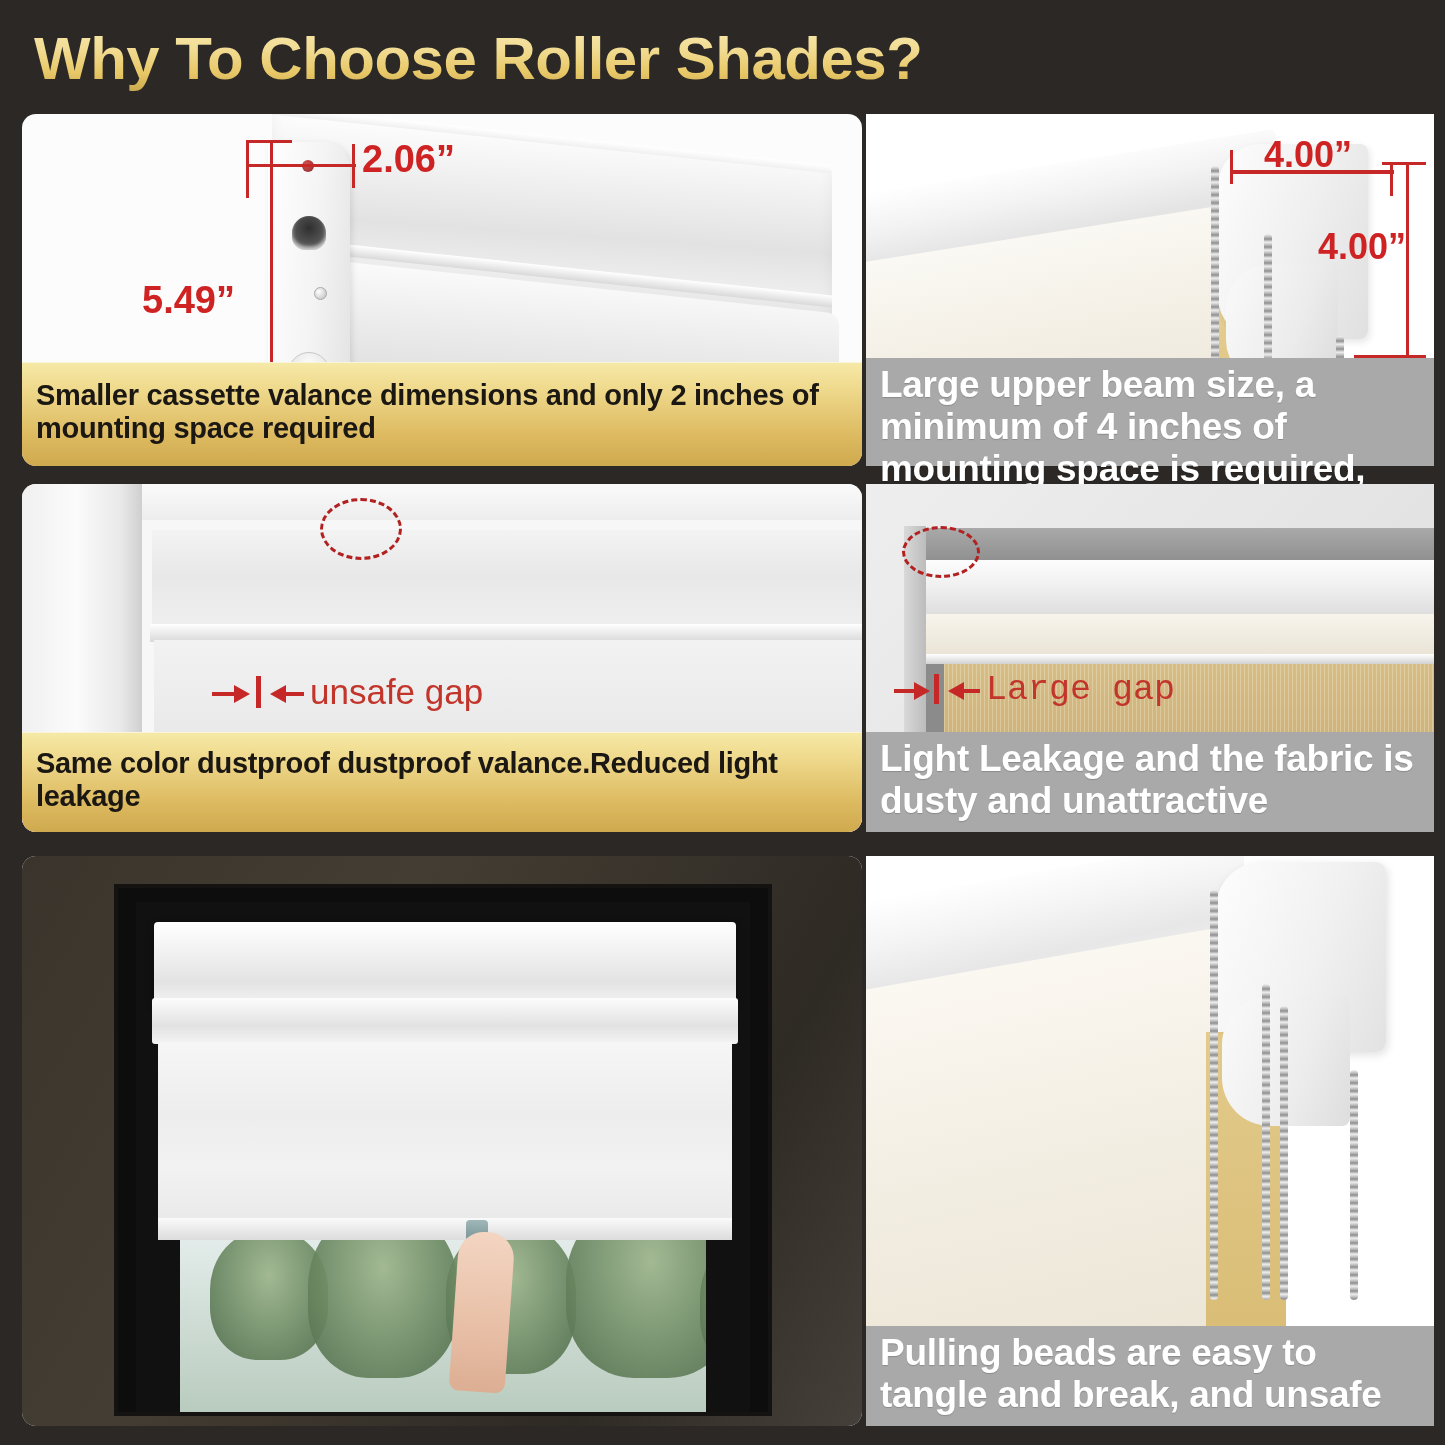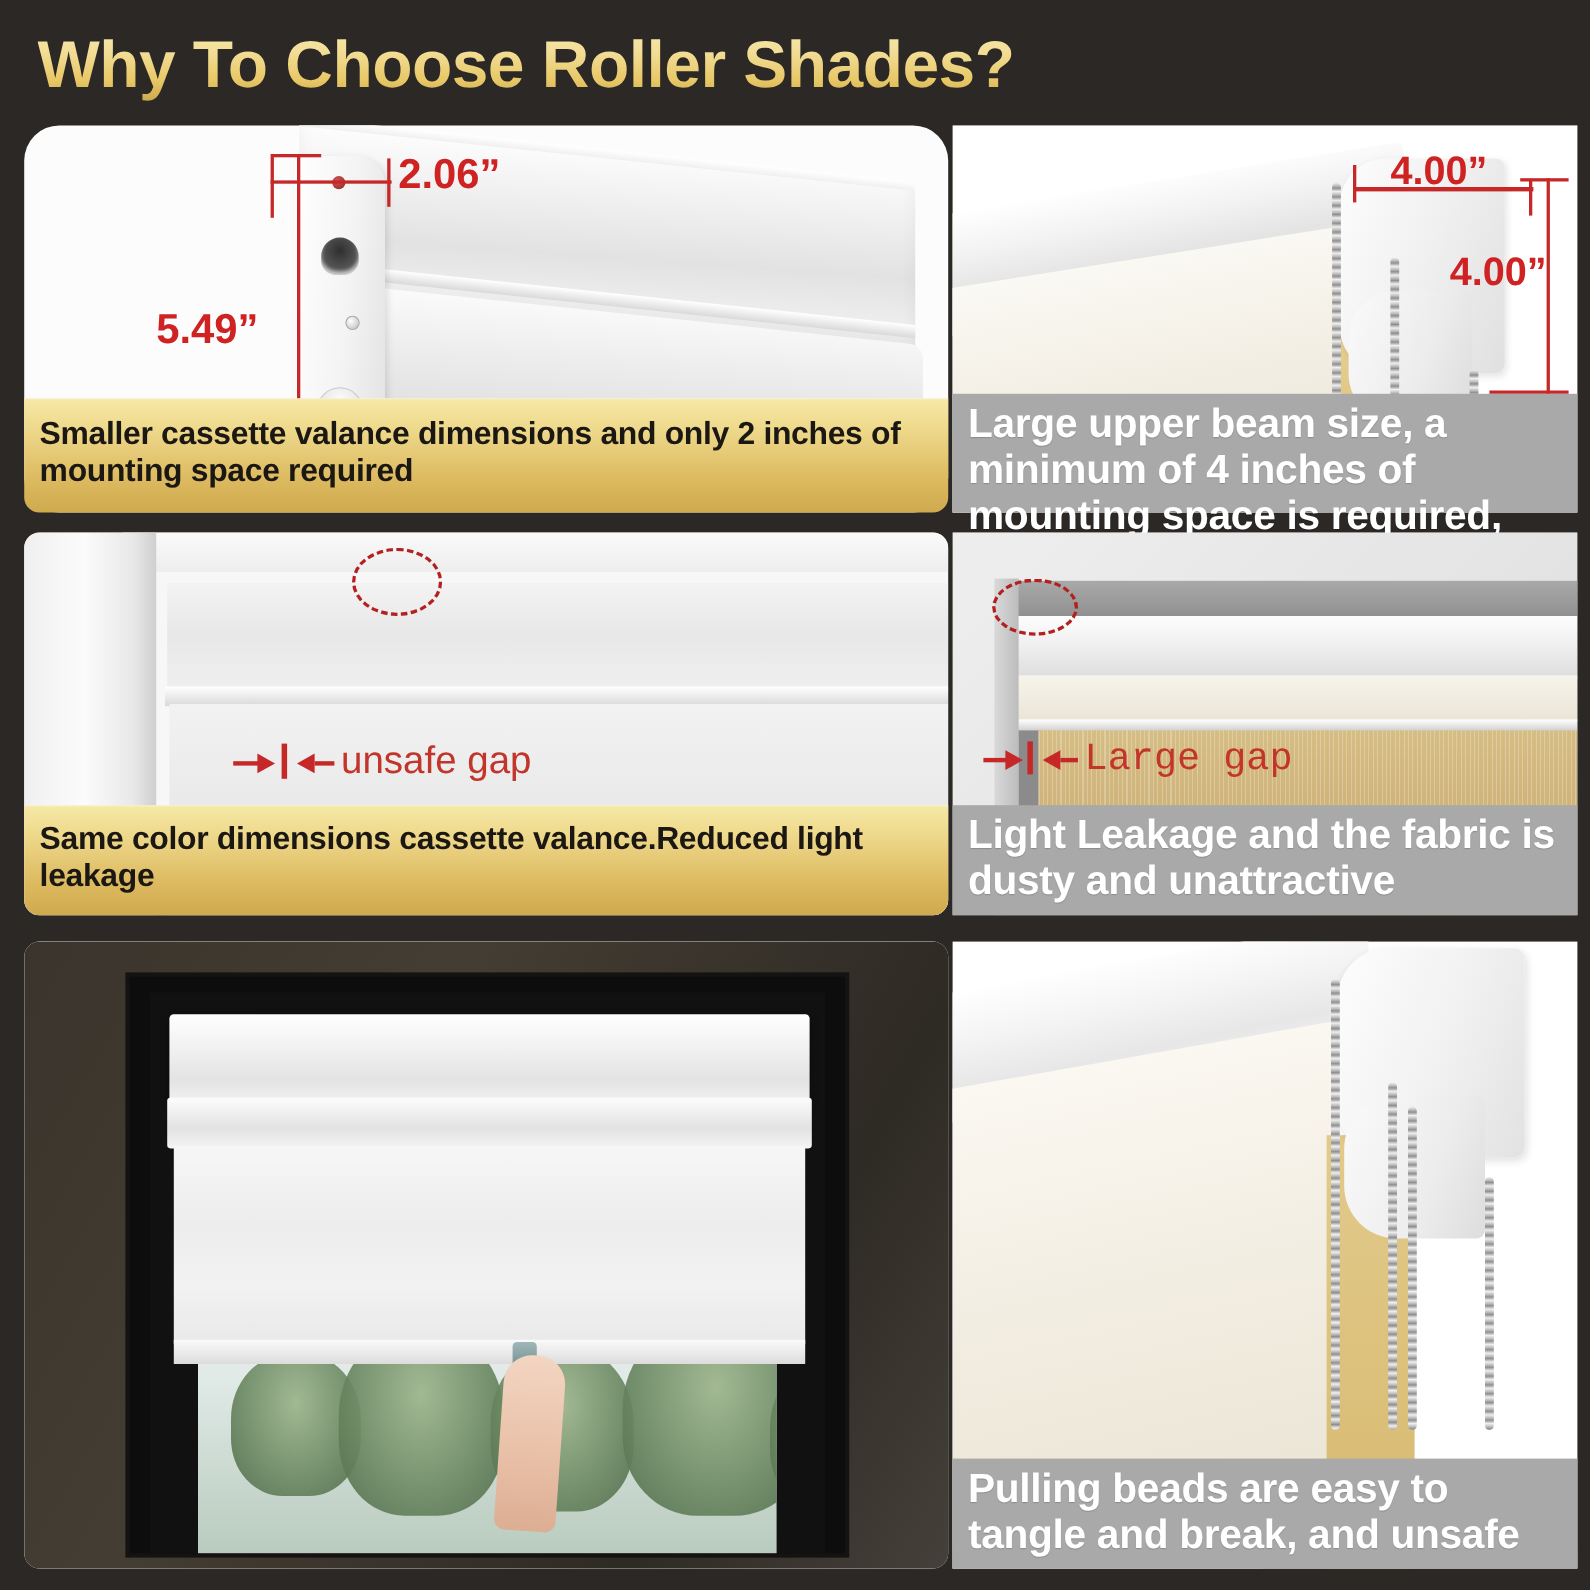--- a/index.html
+++ b/index.html
@@ -65,21 +65,21 @@
   .row3 .caption { height:100px; }
   .row1 .cap-gray { height:108px; align-items:flex-start; padding-top:6px; }
 
   
   .bg-white   { background:#fdfdfd; }
   .bg-white2  { background:linear-gradient(160deg,#ffffff 0%,#f4f4f4 60%,#ebebeb 100%); }
   .bg-gray    { background:linear-gradient(150deg,#efefef 0%,#e6e6e6 55%,#dedede 100%);font-family:Liberation Mono, monospace; }
   .bg-dark    { background:#ffffff; }
 
   
-  #tl-photo { background:#fcfcfc;border-radius:32px; }
+  #tl-photo { background:#fcfcfc; }
   .valance-body {
     position:absolute; left:250px; top:22px; width:560px; height:250px;
     background:linear-gradient(178deg,#ffffff 0%,#f2f2f2 18%,#e2e2e2 40%,#ededed 55%,#dcdcdc 74%,#f4f4f4 100%);
     transform:skewY(6deg);
     border-radius:6px 10px 10px 6px;
     box-shadow:inset 0 -8px 16px rgba(0,0,0,.05);
   }
   .valance-body::before{
     content:""; position:absolute; left:0; right:0; top:52%; height:12px;
     background:linear-gradient(180deg,#ffffff,#d9d9d9);
@@ -381,21 +381,21 @@
 
       <div class="dash-ellipse" style="left:298px; top:14px; width:82px; height:62px;"></div>
 
       <div class="arrow-stem" style="left:190px; top:208px; width:24px;"></div>
       <div class="arrow-r" style="left:212px; top:201px;"></div>
       <div class="gap-bar" style="left:234px; top:192px; height:32px;"></div>
       <div class="arrow-l" style="left:248px; top:201px;"></div>
       <div class="arrow-stem" style="left:264px; top:208px; width:18px;"></div>
       <div class="gap-text" style="left:288px; top:188px; font-size:35px;">unsafe gap</div>
     </div>
-    <div class="caption cap-gold">Same color dimensions cassette valance.Reduced light leakage</div>
+    <div class="caption cap-gold">Same color dustproof dustproof valance.Reduced light leakage</div>
   </div>
 
   <div class="cell col-r row2">
     <div class="photo bg-gray" id="mr-photo">
       <div class="mr-beam-dark"></div>
       <div class="mr-beam"></div>
       <div class="mr-beam2"></div>
       <div class="mr-lip"></div>
       <div class="mr-frame"></div>
       <div class="mr-gapdark"></div>

